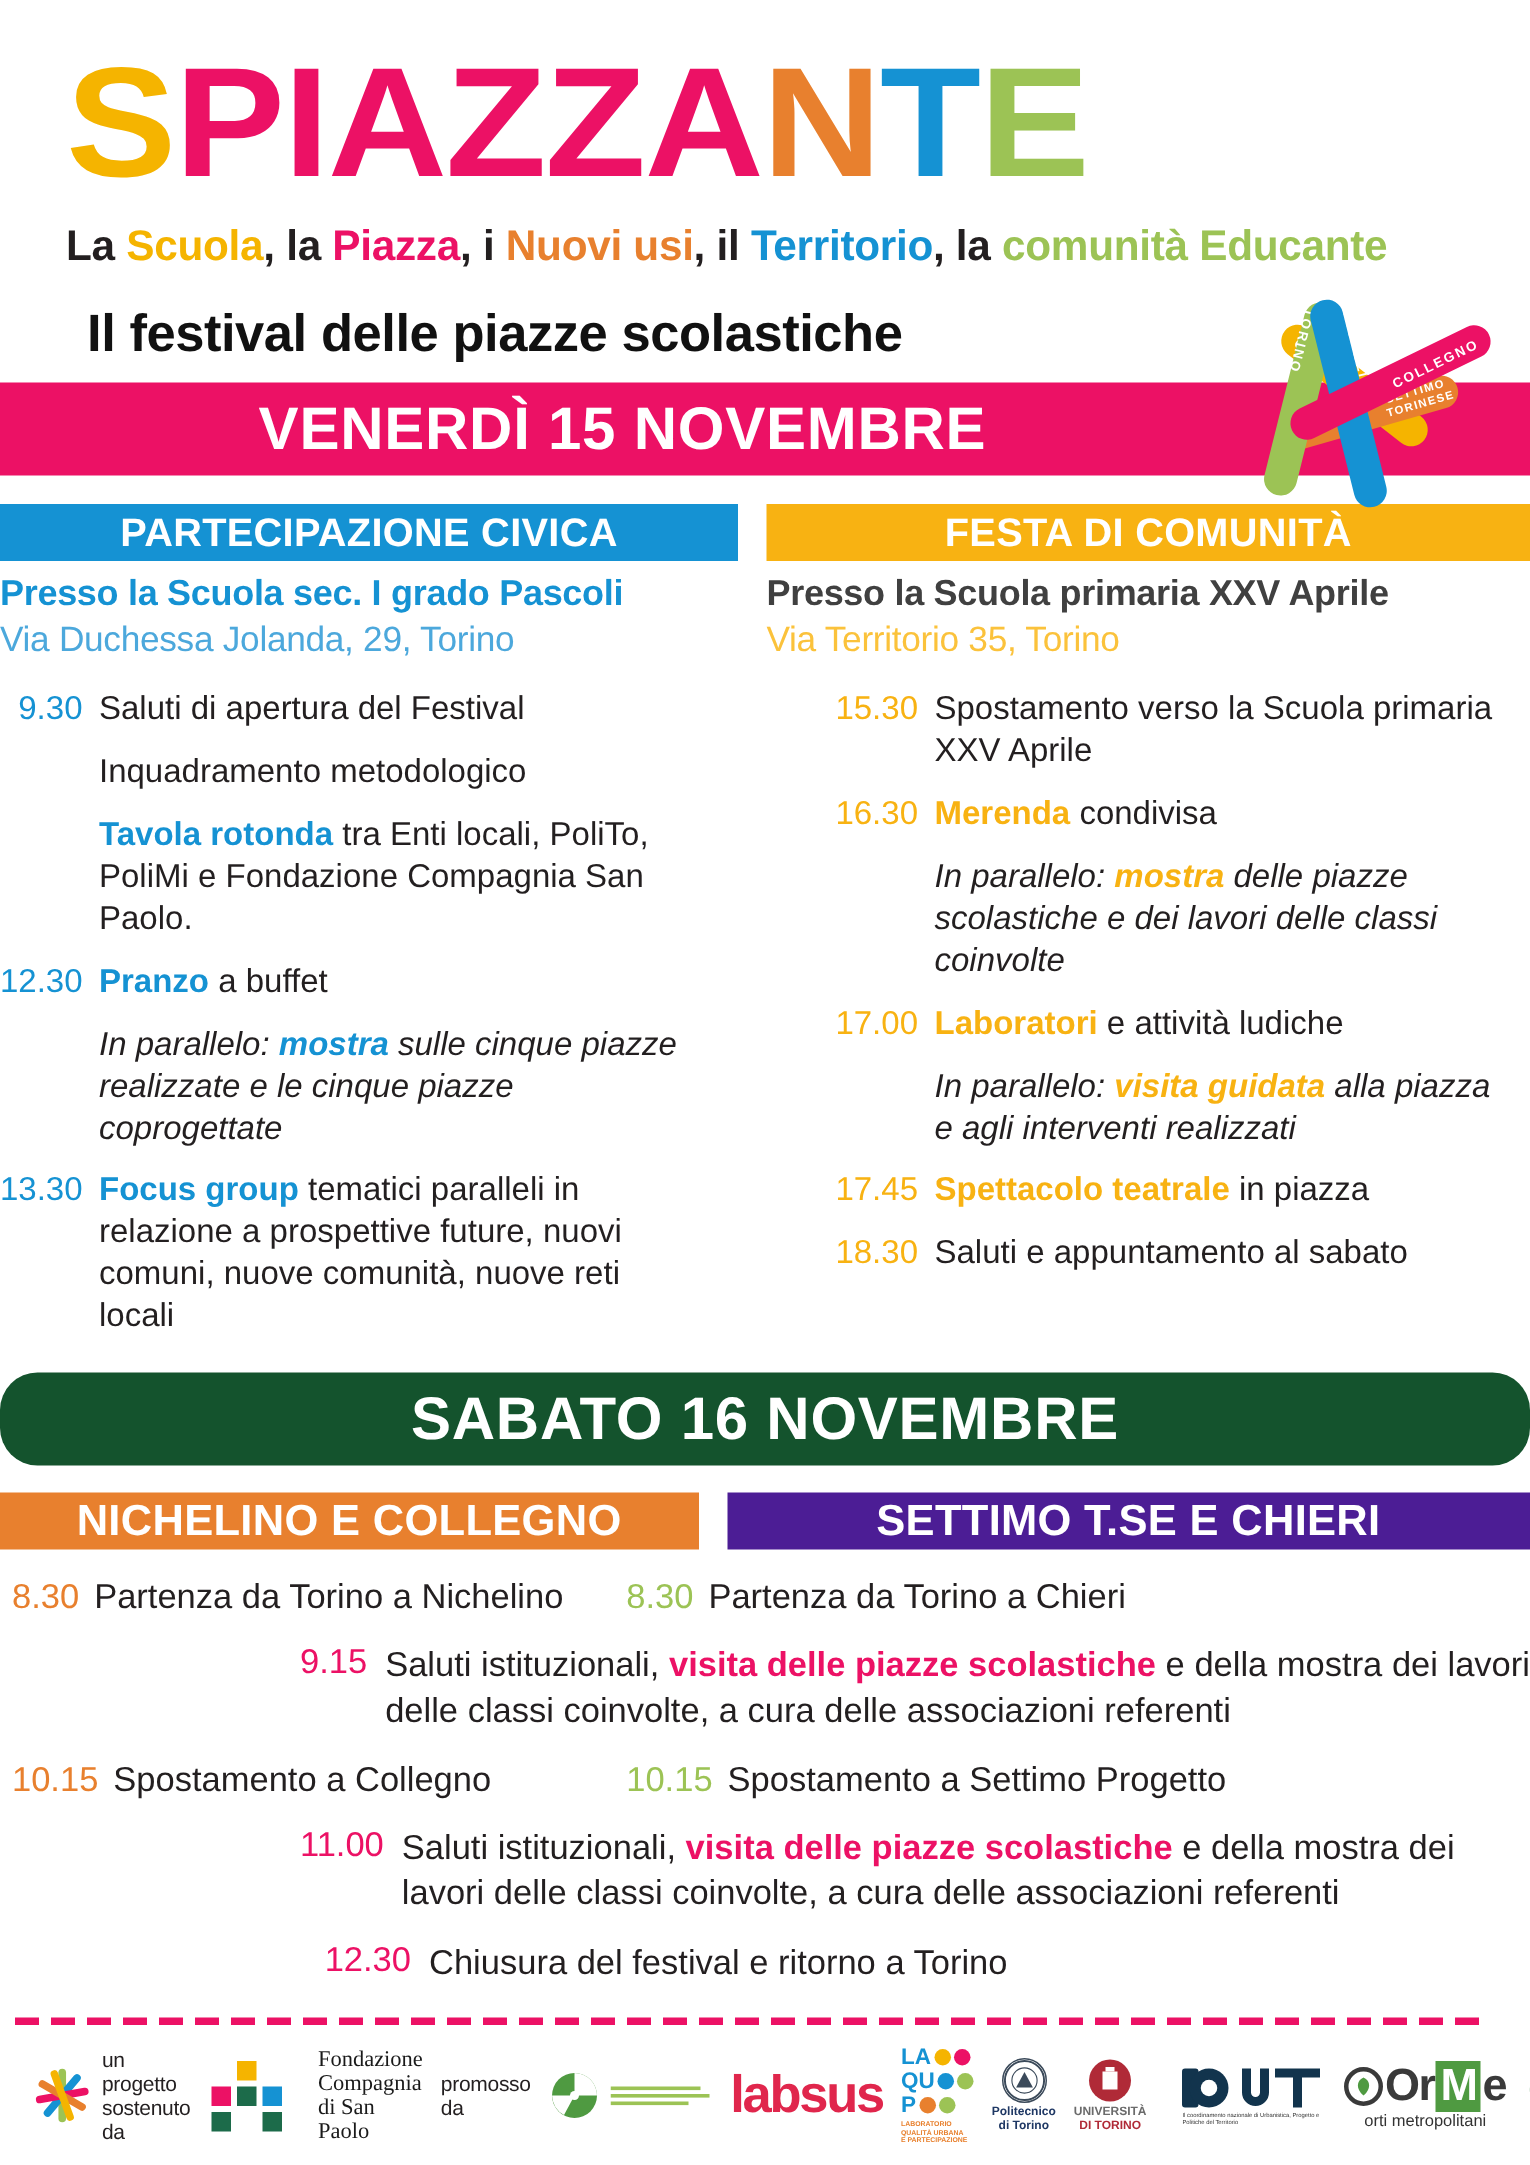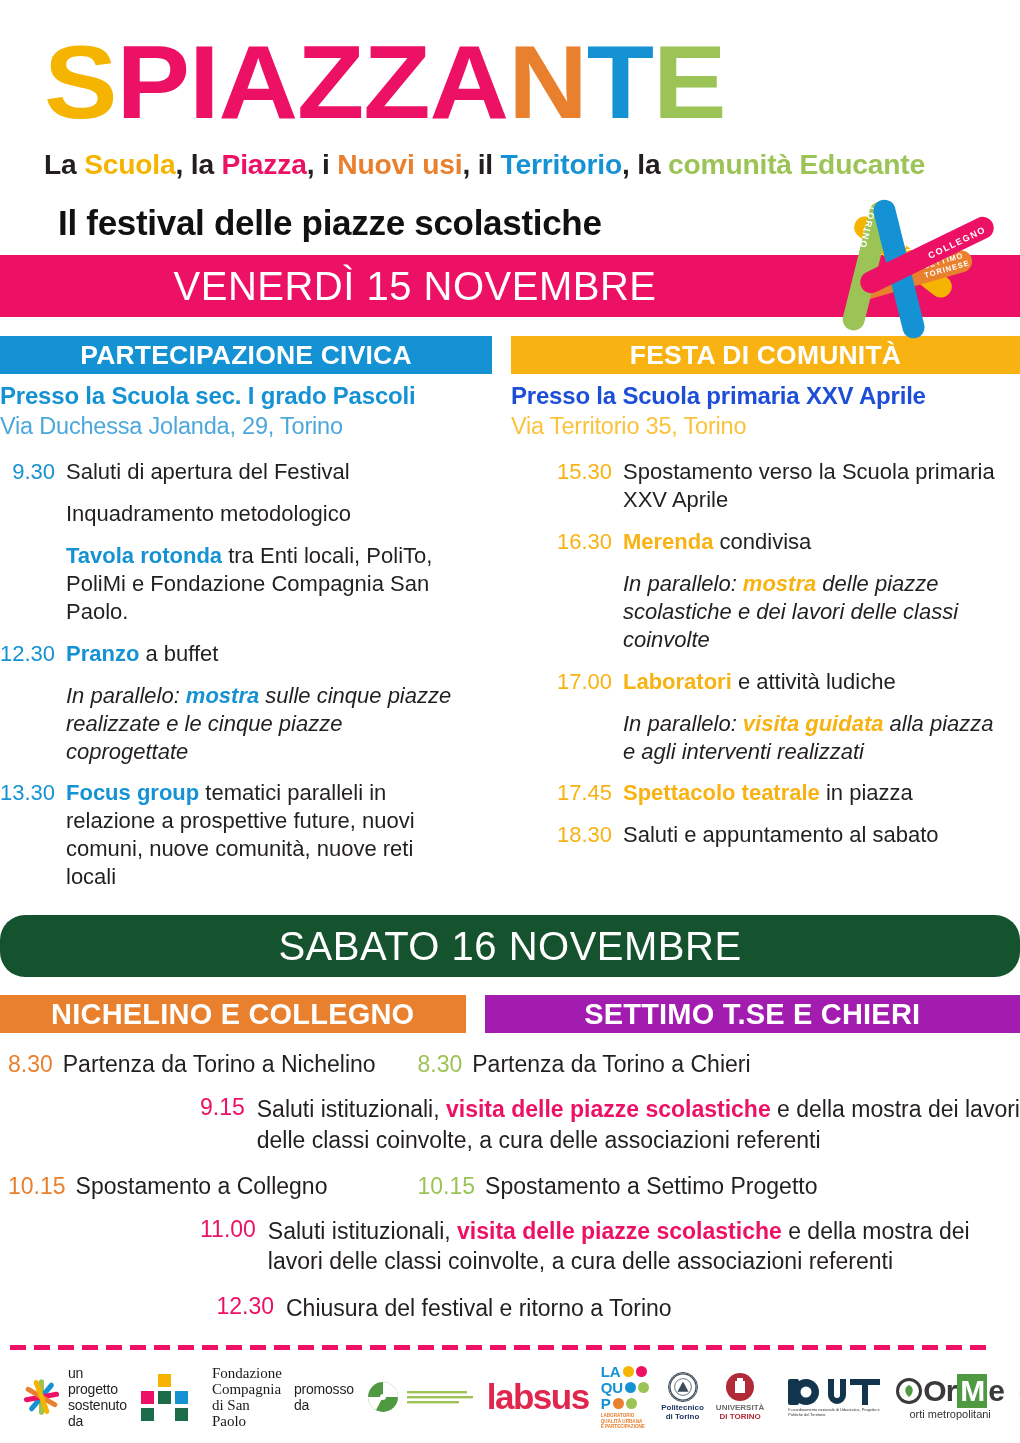--- a/index.html
+++ b/index.html
@@ -47,21 +47,21 @@
   .logo-burst {
     position: absolute; left: 806px; top: 186px;
     width: 200px; height: 160px;
     z-index: 5;
   }
 
   
   .day-banner {
     width: 1020px; height: 62px;
     display: flex; align-items: center;
-    color: #fff; font-weight: normal;
+    color: #fff; font-weight: bold;
     font-size: 40px; letter-spacing: 0.5px;
   }
   .day-banner span { display:block; width: 100%; text-align:center; padding-right: 190px; }
   .banner-venerdi { background: #EC1165; margin-top: 12px; }
   .banner-sabato  { background: #14532d; margin-top: 10px; border-radius: 25px; }
   .banner-sabato span { padding-right: 0; }
 
   
   .fri-cols { display: flex; width: 1020px; margin-top: 19px; }
   .fri-col { width: 500px; }
@@ -72,21 +72,21 @@
     height: 38px; display: flex; align-items: center; justify-content: center;
     color: #fff; font-weight: bold; font-size: 26.5px; letter-spacing: 0.2px;
   }
   .col-head.civica { background:#1592D3; width: 492px; }
   .col-head.festa  { background:#F8B212; width: 509px; }
 
   .venue-name { font-weight: bold; font-size: 24px; margin-top: 8px; letter-spacing:-0.2px; }
   .venue-addr { font-size: 23.5px; margin-top: 3px; letter-spacing:-0.2px; }
   .civica .venue-name, .venue-name.c-blue { color:#1592D3; }
   .venue-addr.c-blue { color:#4CA8DC; }
-  .venue-name.c-yellow { color:#1d4ed8; }
+  .venue-name.c-yellow { color:#404040; }
   .venue-addr.c-yellow { color:#FBC23B; }
 
   
   .sched { margin-top: 18px; }
   .row { display: flex; margin-bottom: 14px; }
   .row .t {
     flex: 0 0 auto; text-align: right; font-size: 22px;
     padding-right: 11px; line-height: 1.27;
   }
   .row .d { flex: 1 1 auto; font-size: 22px; line-height: 1.27; color:#231f20; }
@@ -101,21 +101,21 @@
   .ital { font-style: italic; }
   .ital b { font-style: italic; }
 
   
   .sat-heads { display:flex; width:1020px; margin-top: 18px; }
   .sat-head {
     height: 38px; display:flex; align-items:center; justify-content:center;
     color:#fff; font-weight:bold; font-size:29px; letter-spacing:0.2px;
   }
   .sat-head.nich { background:#E8802E; width: 492px; }
-  .sat-head.sett { background:#a21caf; width: 566px; margin-left: 19px; }
+  .sat-head.sett { background:#4c1d95; width: 566px; margin-left: 19px; }
 
   .sat-body { margin-top: 15px; font-size: 23px; color:#231f20; }
   .sat-two { display:flex; width: 819px; }
   .sat-half { width: 510px; display:flex; }
   .sat-half .t { font-size: 23px; padding-right: 10px; white-space:nowrap; }
   .sat-half.a { padding-left: 8px; }
   .sat-half.b { padding-left: 8px; }
   .t-orange { color:#E8802E; }
   .t-green  { color:#9CC355; }
   .t-pink   { color:#EC1165; }

